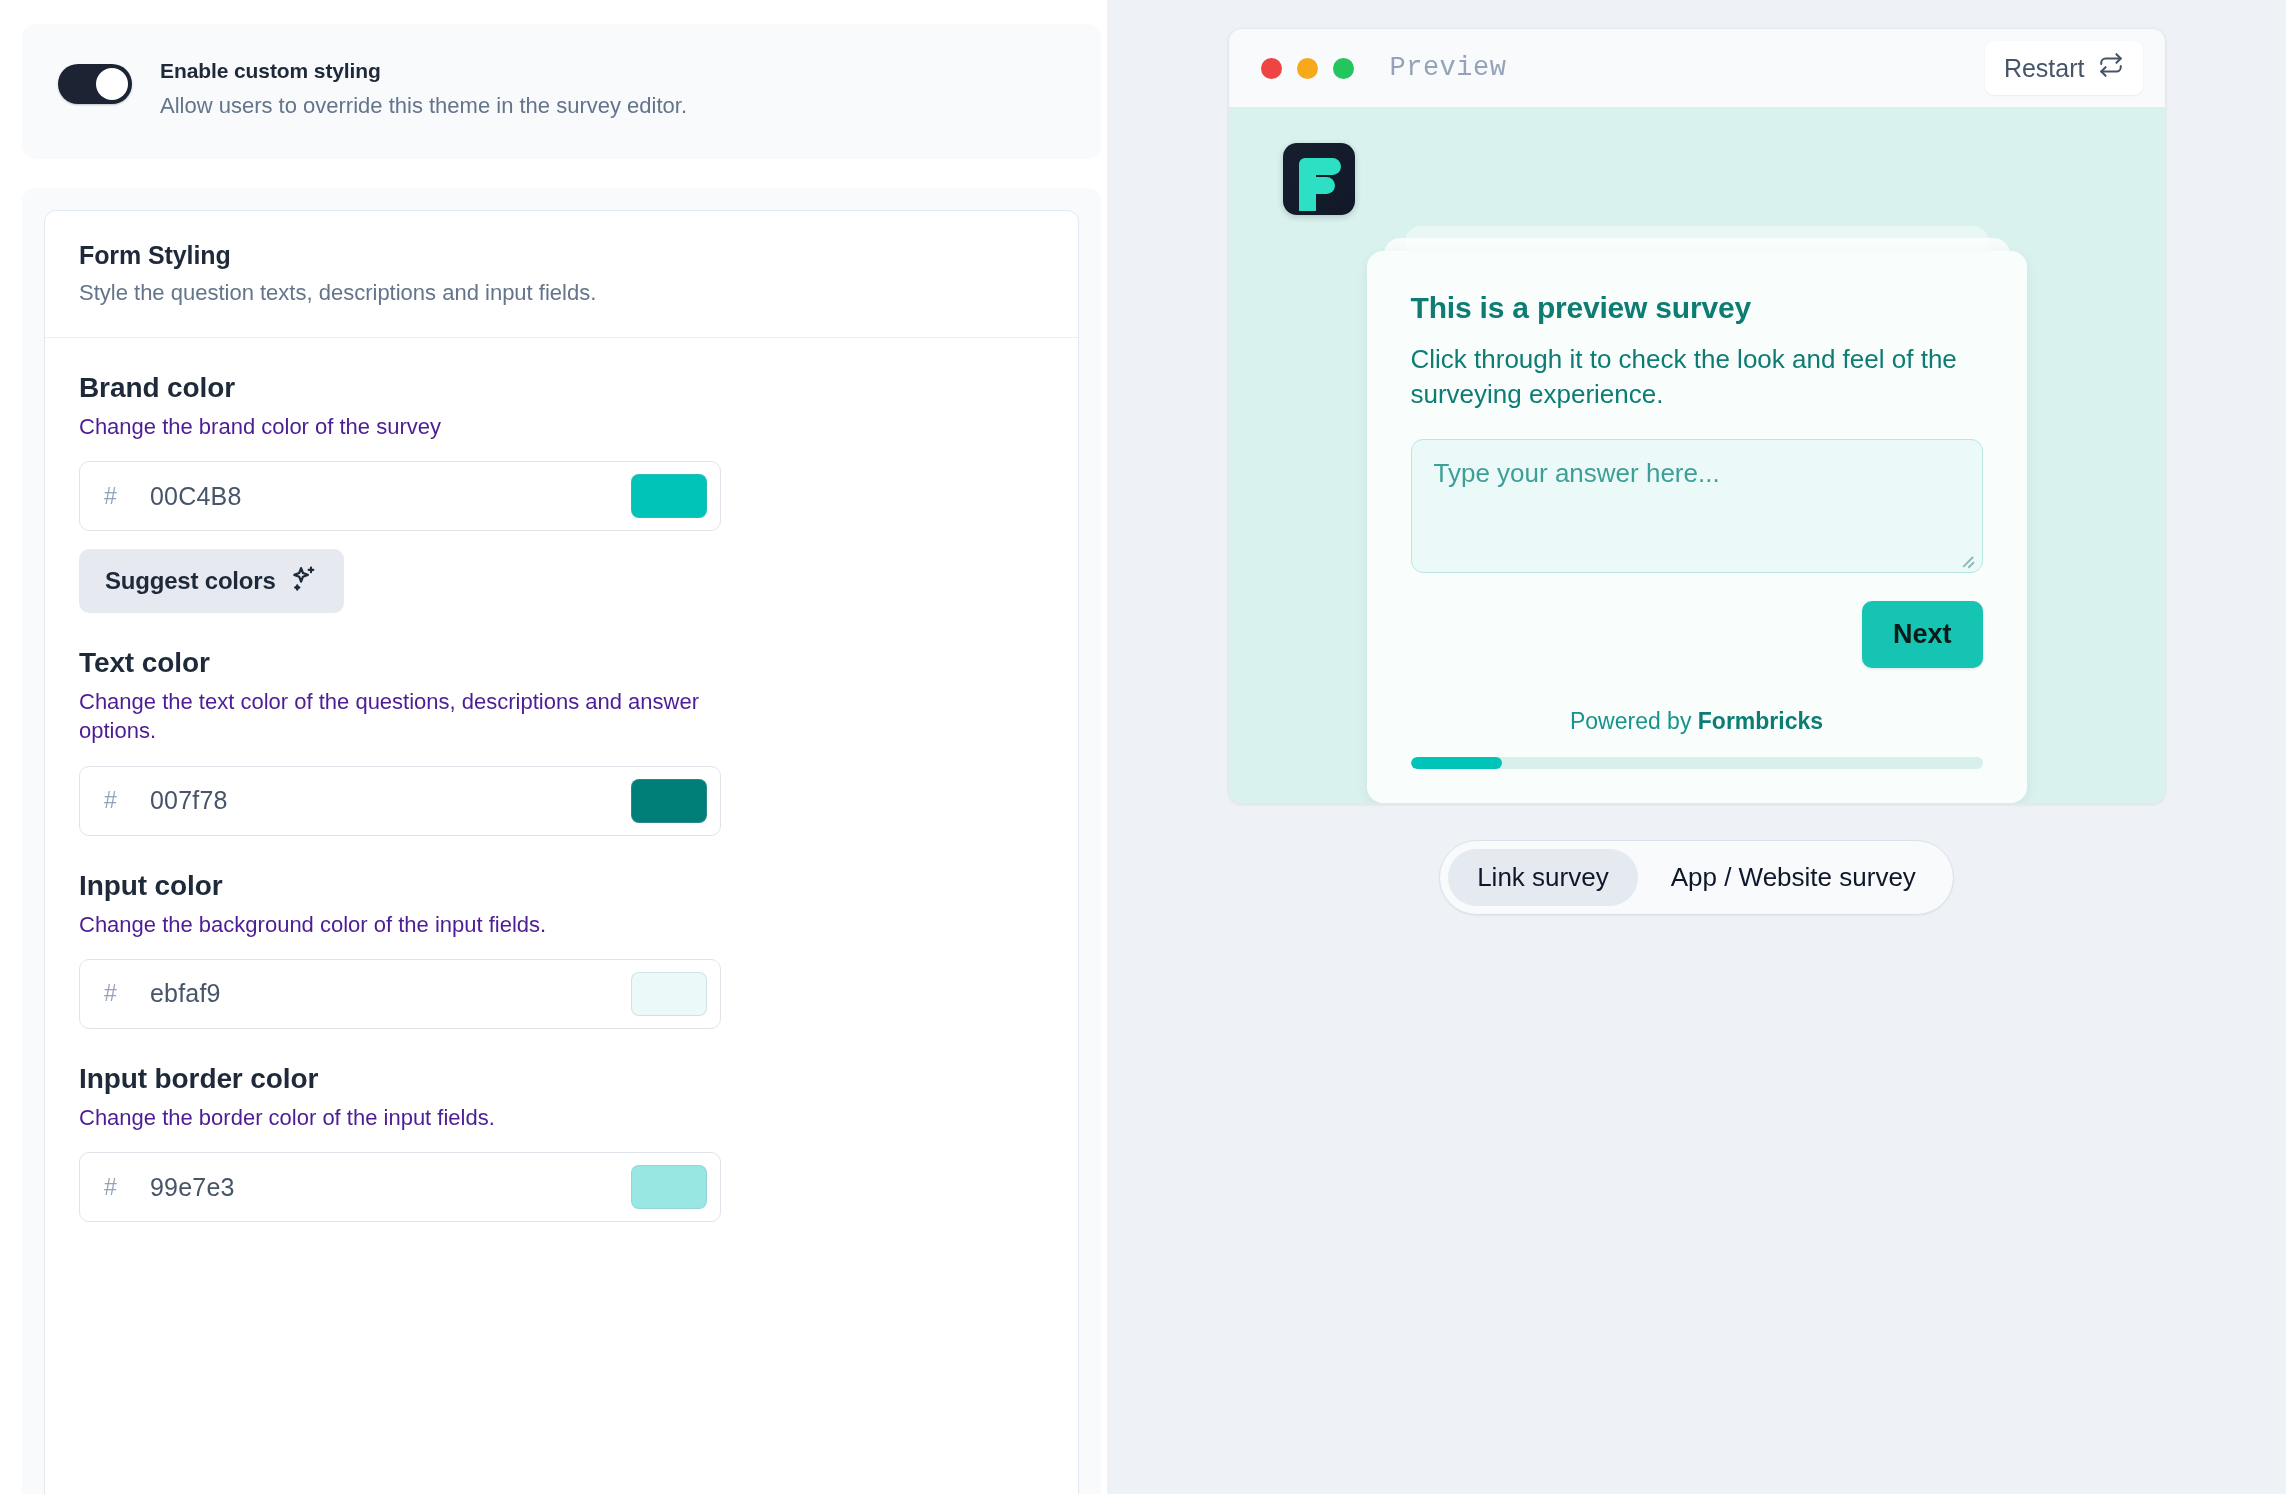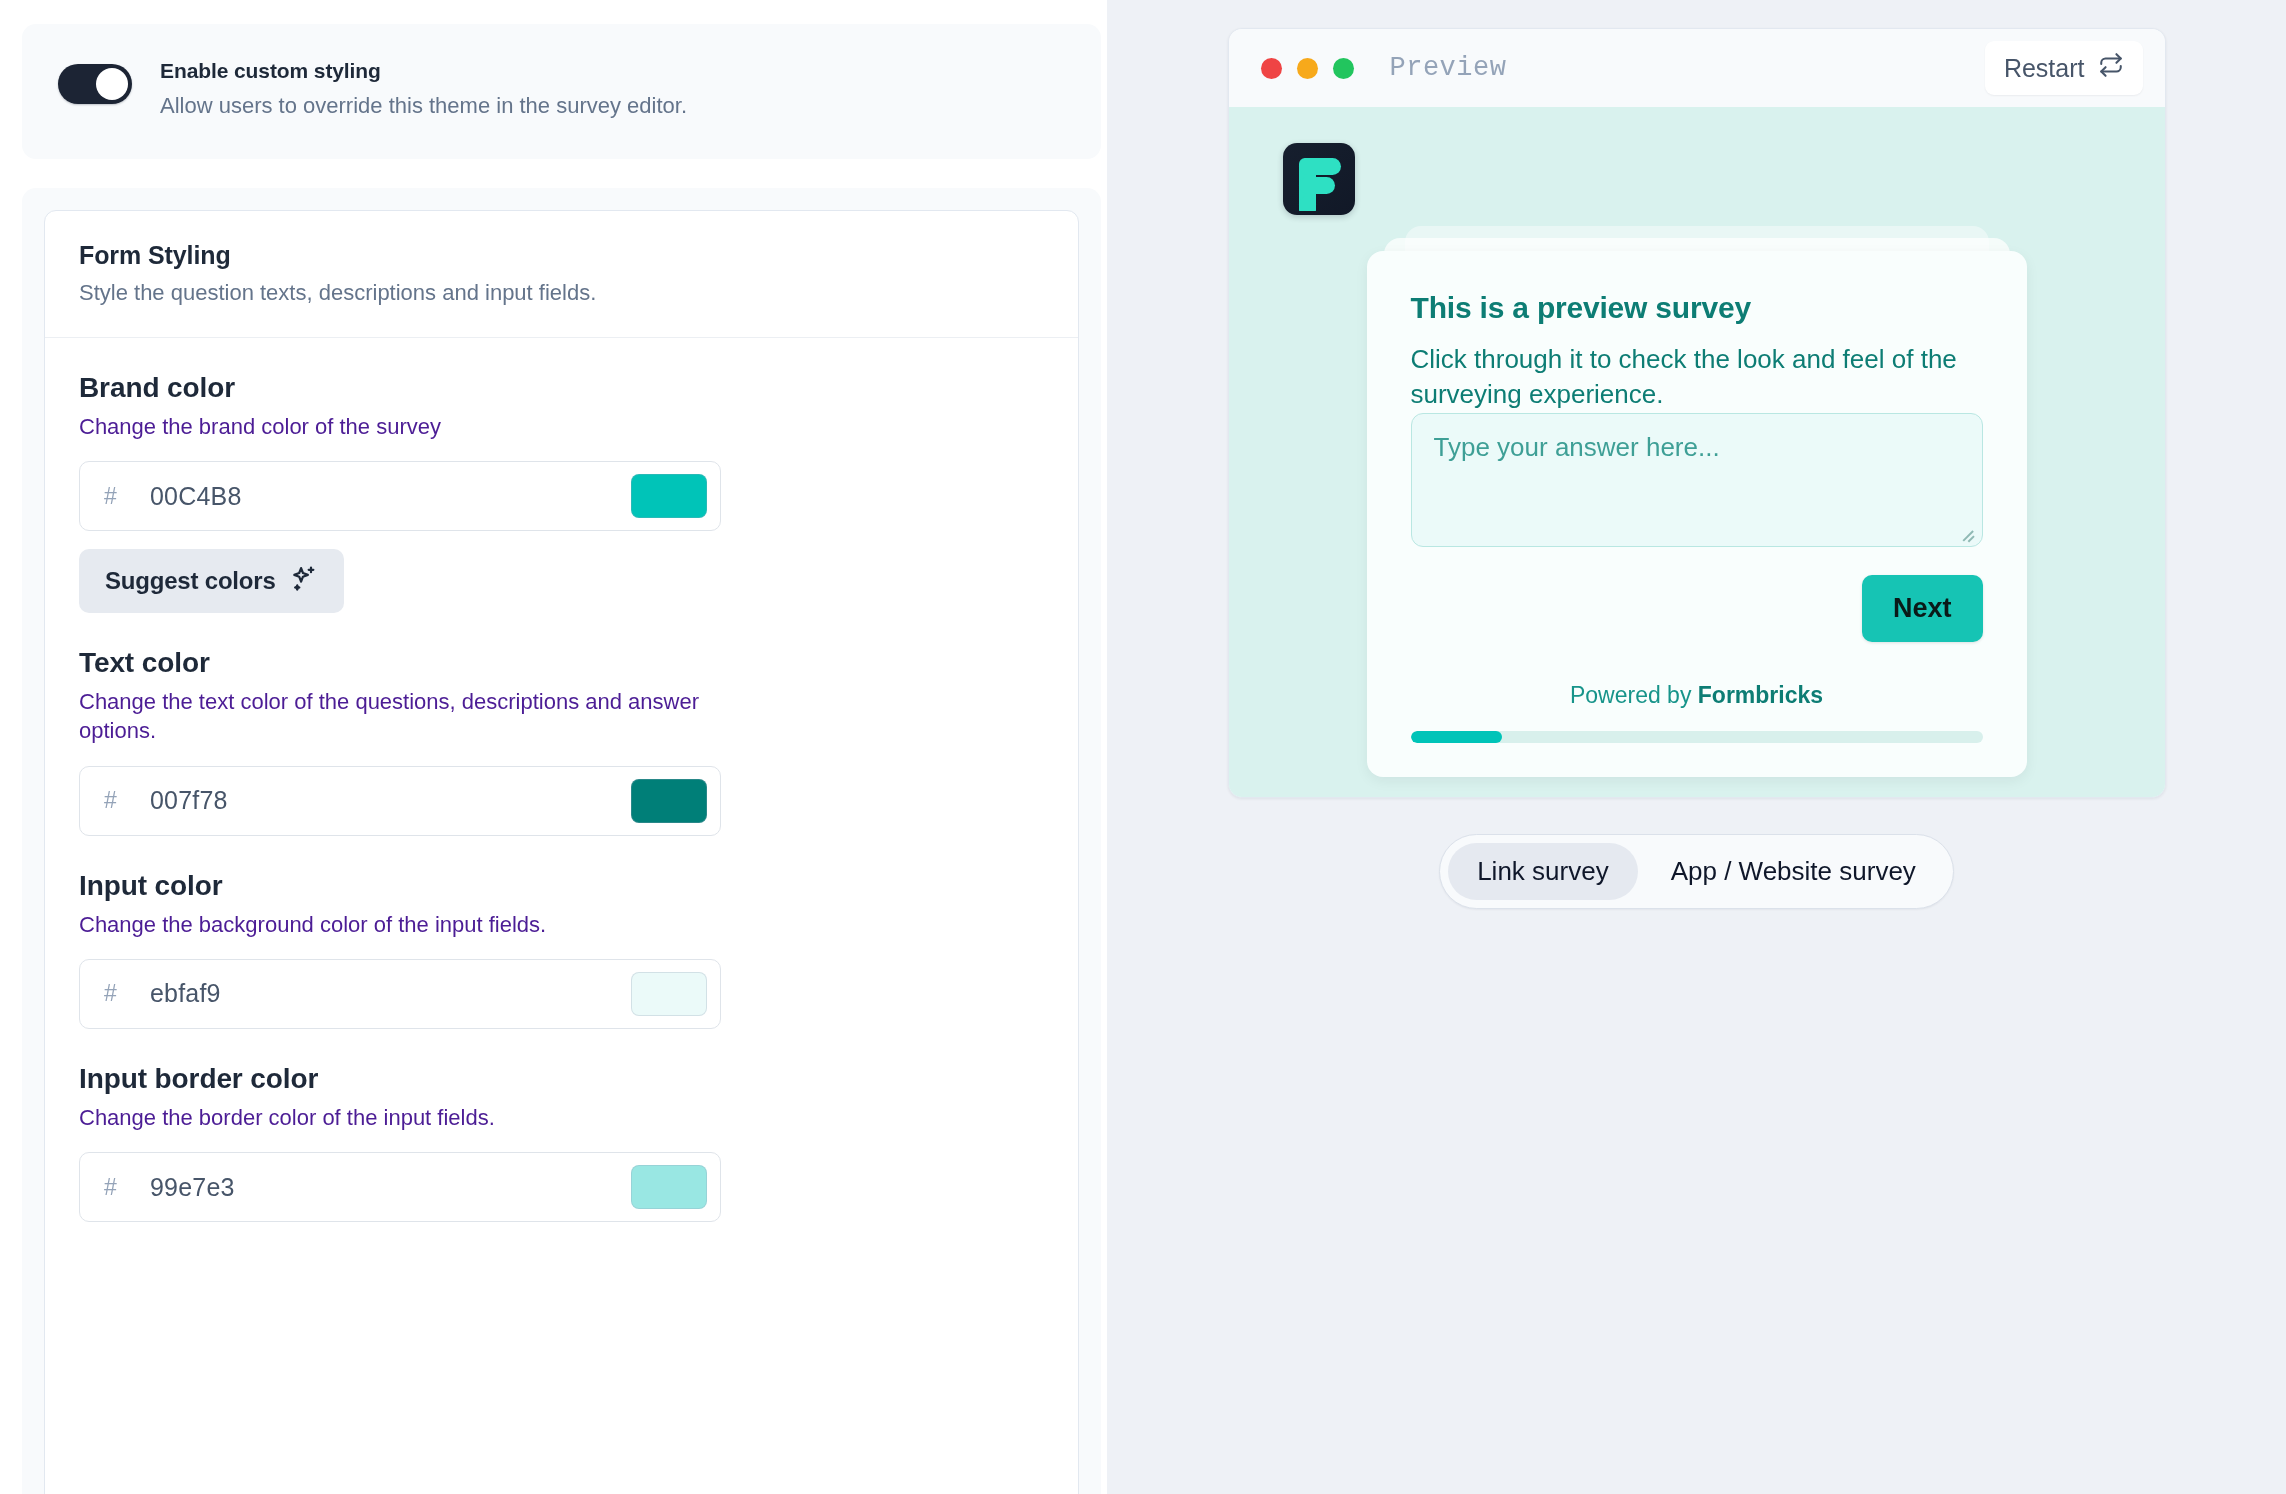--- a/index.html
+++ b/index.html
@@ -282,20 +282,21 @@
     letter-spacing: -0.2px;
   }
   .q-desc {
     font-size: 26px;
     color: #0d7d74;
     margin-top: 17px;
     line-height: 1.36;
   }
 
   .answer-box {
+    margin-top: 26px;
     height: 134px;
     background: #ebfaf9;
     border: 1px solid #b9e7e2;
     border-radius: 12px;
     padding: 18px 22px;
     position: relative;
     font-size: 26px;
     color: #3e9f96;
   }
   .answer-box .grip {

